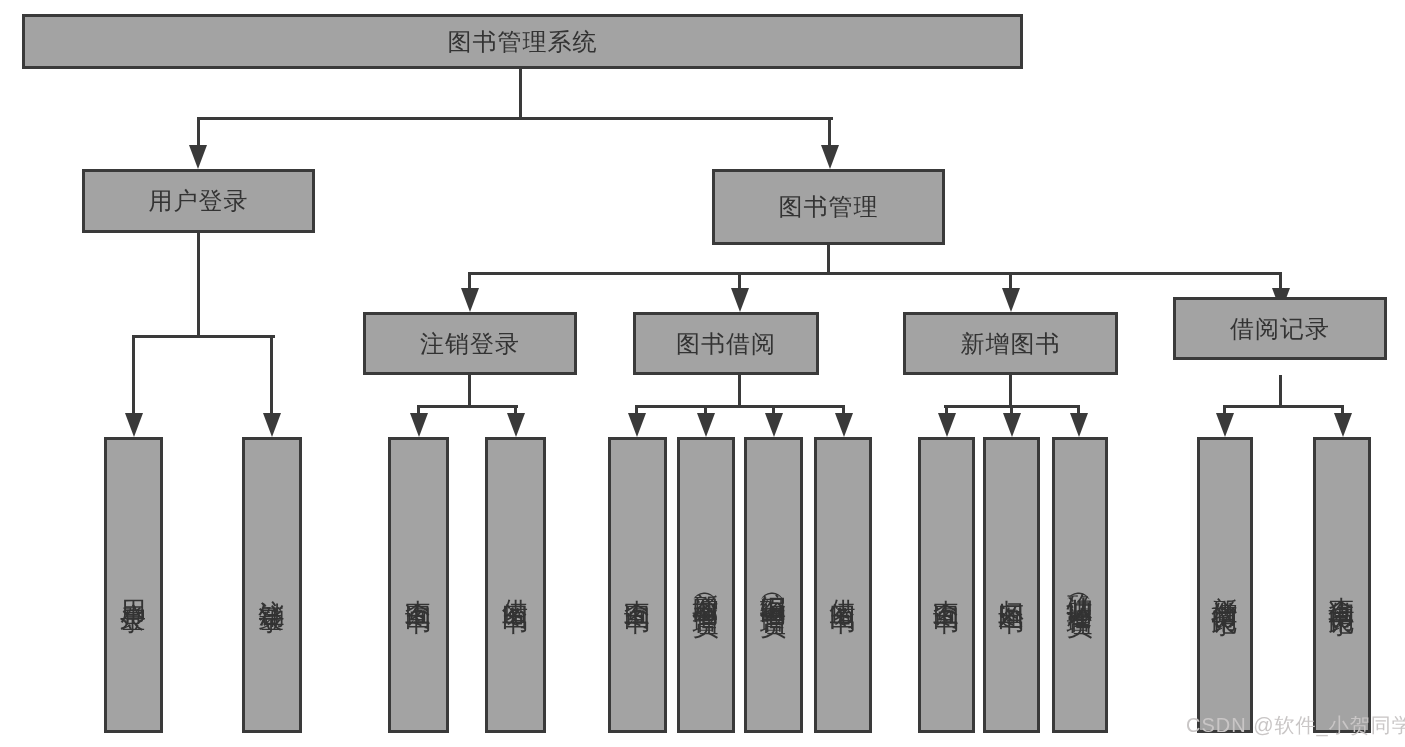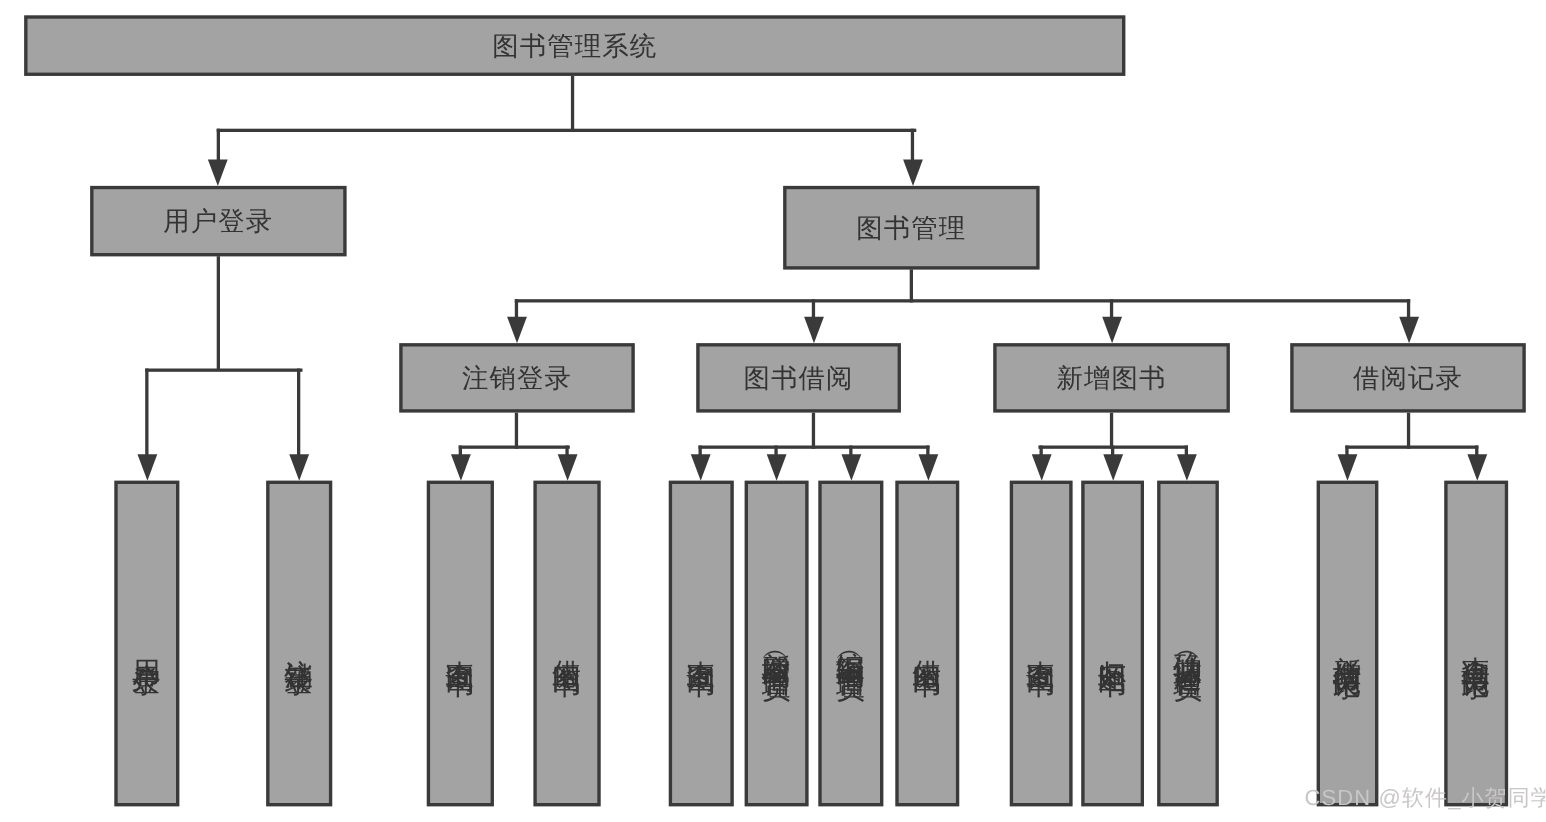--- a/index.html
+++ b/index.html
@@ -143,21 +143,21 @@
 
   <div class="box" style="left:363px;top:312px;width:214px;height:63px;">
     <span class="hlabel">注销登录</span>
   </div>
   <div class="box" style="left:633px;top:312px;width:186px;height:63px;">
     <span class="hlabel">图书借阅</span>
   </div>
   <div class="box" style="left:903px;top:312px;width:215px;height:63px;">
     <span class="hlabel">新增图书</span>
   </div>
-  <div class="box" style="left:1173px;top:312px;width:214px;height:63px;">
+  <div class="box" style="left:1173px;top:297px;width:214px;height:63px;">
     <span class="hlabel">借阅记录</span>
   </div>
 
   <div class="box vbox" style="left:104px;top:437px;width:59px;height:296px;">
     <span class="vlabel">用户登录</span>
   </div>
   <div class="box vbox" style="left:242px;top:437px;width:60px;height:296px;">
     <span class="vlabel">注销登录</span>
   </div>
 

